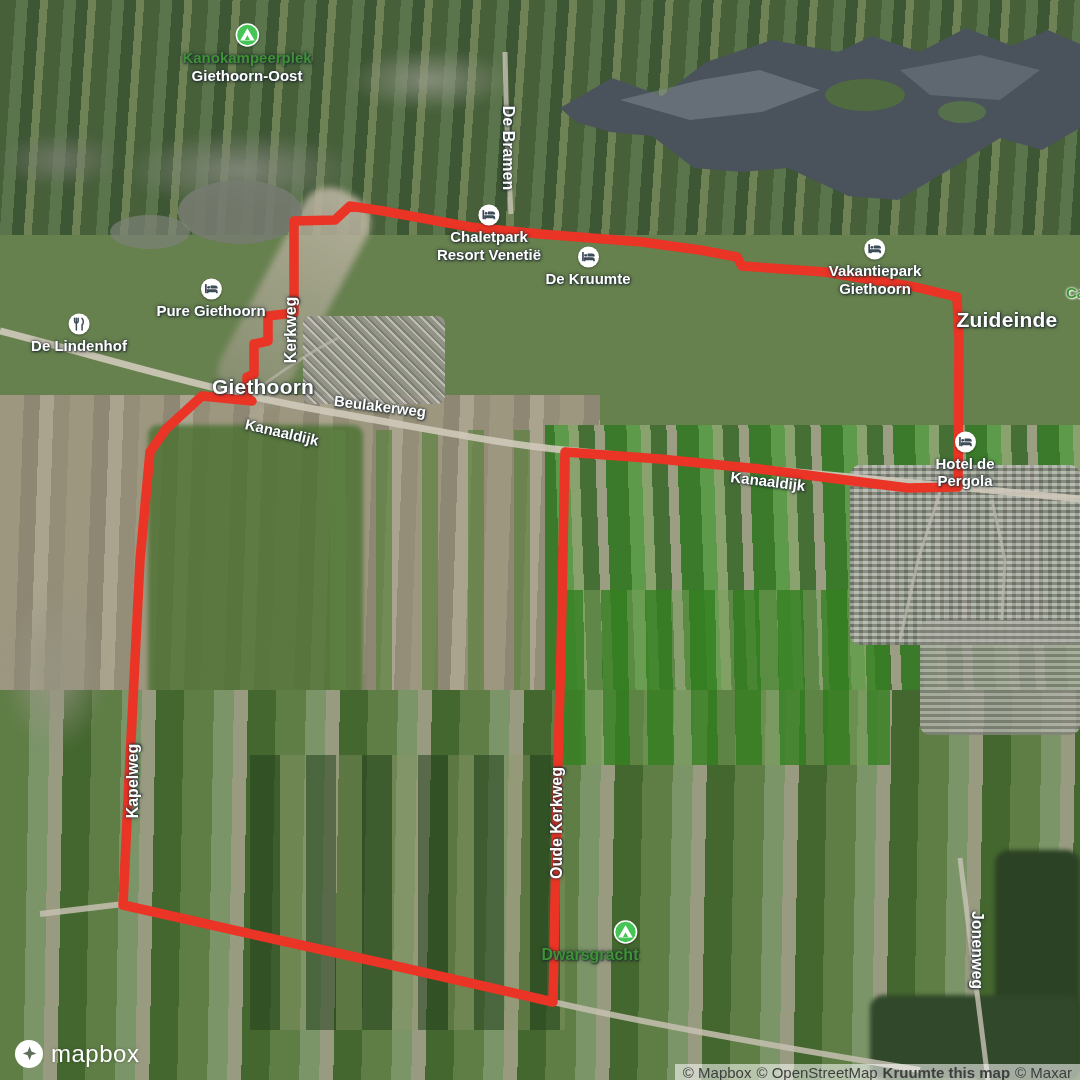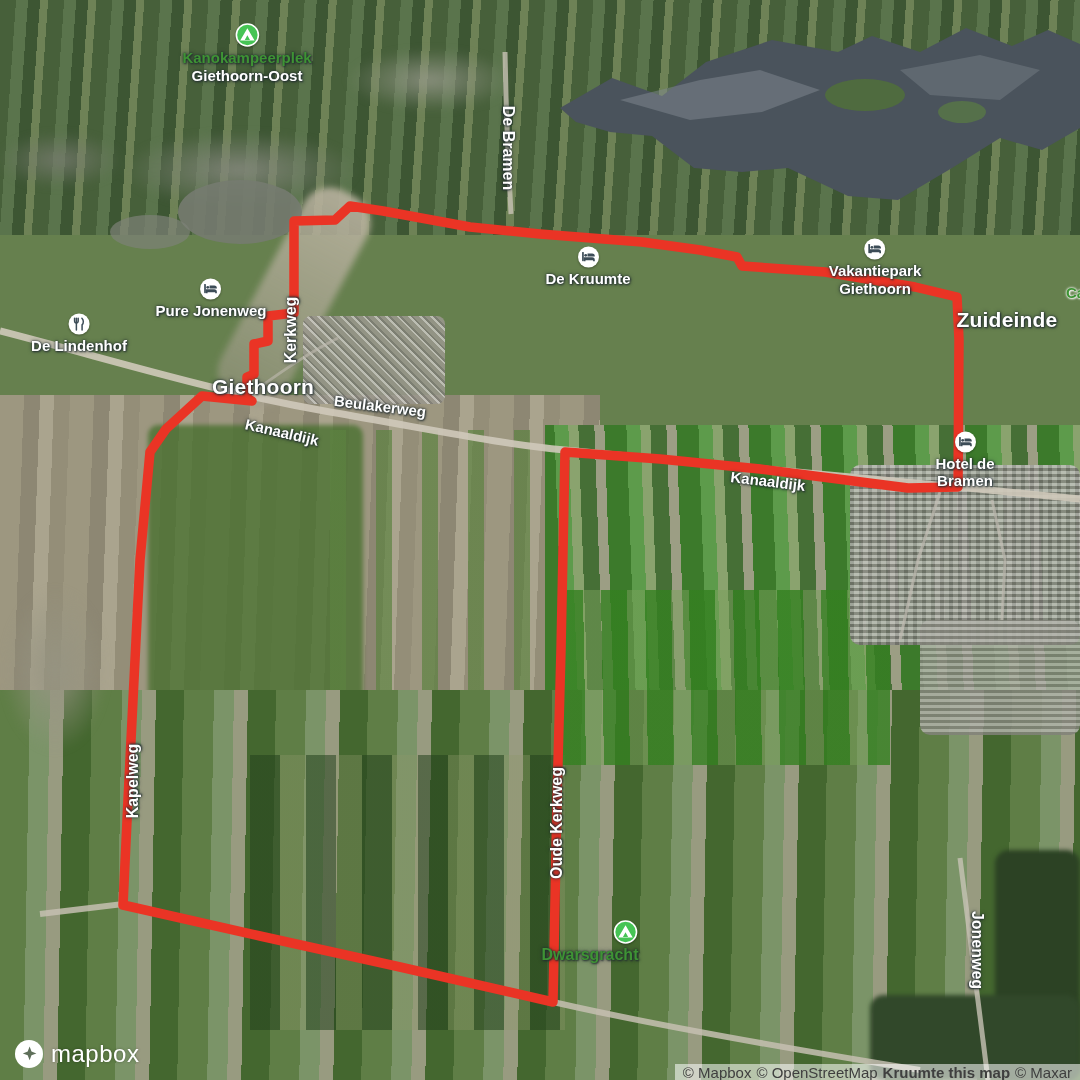--- a/index.html
+++ b/index.html
@@ -137,20 +137,31 @@
   <div class="poi" style="left:590px;top:919px;align-items:flex-end;">
     <svg width="26" height="26" viewBox="0 0 26 26">
       <circle cx="13" cy="13" r="11" stroke="#ffffff" stroke-width="1.6" fill="#46c455"></circle>
       <path fill="#ffffff" fill-rule="evenodd" d="M13 6.2 L20.2 18.6 H5.8 Z M13 13.2 L15.6 18 H10.4 Z"></path>
     </svg>
     <div class="txt parklbl green-txt" style="font-size: 16px; color: rgb(62, 147, 52);">Dwarsgracht</div>
   </div>
 
   <div class="lbl green-lbl green-txt" style="left: 1066px; top: 292px; transform: translate(0px, -50%); font-size: 15px; font-weight: 700; color: rgb(62, 147, 52);">Ca</div>
 
+  <div class="poi" style="left:489px;top:203px;">
+    <svg width="24" height="24" viewBox="0 0 24 24">
+      <circle cx="12" cy="12" r="10.5" fill="#ffffff"></circle>
+      <rect x="5.6" y="7" width="1.7" height="9.2" rx=".6" fill="#3c4c57"></rect>
+      <circle cx="9.2" cy="10.3" r="1.4" fill="#3c4c57"></circle>
+      <path fill="#3c4c57" d="M7.3 12.2 h8.3 a2.7 2.7 0 0 1 2.7 2.7 v1.3 h-1.7 v-1 H9 v1 H7.3 z"></path>
+      <path fill="#3c4c57" d="M11 8.6 h4.6 a2.8 2.8 0 0 1 2.7 2.8 H11 z"></path>
+    </svg>
+    <div class="txt">Chaletpark</div>
+    <div class="txt">Resort Venetië</div>
+  </div>
 
   <div class="poi" style="left:588px;top:245px;">
     <svg width="24" height="24" viewBox="0 0 24 24">
       <circle cx="12" cy="12" r="10.5" fill="#ffffff"></circle>
       <rect x="5.6" y="7" width="1.7" height="9.2" rx=".6" fill="#3c4c57"></rect>
       <circle cx="9.2" cy="10.3" r="1.4" fill="#3c4c57"></circle>
       <path fill="#3c4c57" d="M7.3 12.2 h8.3 a2.7 2.7 0 0 1 2.7 2.7 v1.3 h-1.7 v-1 H9 v1 H7.3 z"></path>
       <path fill="#3c4c57" d="M11 8.6 h4.6 a2.8 2.8 0 0 1 2.7 2.8 H11 z"></path>
     </svg>
     <div class="txt">De Kruumte</div>
@@ -169,21 +180,21 @@
   </div>
 
   <div class="poi" style="left:211px;top:277px;">
     <svg width="24" height="24" viewBox="0 0 24 24">
       <circle cx="12" cy="12" r="10.5" fill="#ffffff"></circle>
       <rect x="5.6" y="7" width="1.7" height="9.2" rx=".6" fill="#3c4c57"></rect>
       <circle cx="9.2" cy="10.3" r="1.4" fill="#3c4c57"></circle>
       <path fill="#3c4c57" d="M7.3 12.2 h8.3 a2.7 2.7 0 0 1 2.7 2.7 v1.3 h-1.7 v-1 H9 v1 H7.3 z"></path>
       <path fill="#3c4c57" d="M11 8.6 h4.6 a2.8 2.8 0 0 1 2.7 2.8 H11 z"></path>
     </svg>
-    <div class="txt">Pure Jonenweg</div>
+    <div class="txt">Pure Giethoorn</div>
   </div>
 
   <div class="poi" style="left:79px;top:312px;">
     <svg width="24" height="24" viewBox="0 0 24 24">
       <circle cx="12" cy="12" r="10.5" fill="#ffffff"></circle>
       <g stroke="#3c4c57" stroke-width="1.5" fill="none" stroke-linecap="round">
         <path d="M9.3 6.2 V18"></path>
         <path d="M7.5 6.2 v2.9 a1.8 1.8 0 0 0 3.6 0 V6.2"></path>
         <path d="M14.8 6.2 c1.9 1.9 1.9 5 .2 6.7 V18"></path>
       </g>
@@ -192,21 +203,21 @@
   </div>
 
   <div class="poi" style="left:965px;top:430px;">
     <svg width="24" height="24" viewBox="0 0 24 24">
       <circle cx="12" cy="12" r="10.5" fill="#ffffff"></circle>
       <rect x="5.6" y="7" width="1.7" height="9.2" rx=".6" fill="#3c4c57"></rect>
       <circle cx="9.2" cy="10.3" r="1.4" fill="#3c4c57"></circle>
       <path fill="#3c4c57" d="M7.3 12.2 h8.3 a2.7 2.7 0 0 1 2.7 2.7 v1.3 h-1.7 v-1 H9 v1 H7.3 z"></path>
       <path fill="#3c4c57" d="M11 8.6 h4.6 a2.8 2.8 0 0 1 2.7 2.8 H11 z"></path>
     </svg>
-    <div class="txt">Hotel de Bramen</div>
+    <div class="txt">Hotel de Pergola</div>
   </div>
 
   <div class="lbl white-lbl place" style="left:263px;top:387px;">Giethoorn</div>
   <div class="lbl white-lbl place" style="left:1007px;top:320px;">Zuideinde</div>
 
   <div class="lbl white-lbl road rot-cw" style="left:508px;top:148px;font-size:16px;">De Bramen</div>
   <div class="lbl white-lbl road rot-ccw" style="left:291px;top:330px;font-size:16px;">Kerkweg</div>
   <div class="lbl white-lbl road" style="left:380px;top:406px;transform:translate(-50%,-50%) rotate(7deg);">Beulakerweg</div>
   <div class="lbl white-lbl road" style="left:282px;top:432px;transform:translate(-50%,-50%) rotate(13deg);">Kanaaldijk</div>
   <div class="lbl white-lbl road" style="left:768px;top:481px;transform:translate(-50%,-50%) rotate(7deg);">Kanaaldijk</div>

